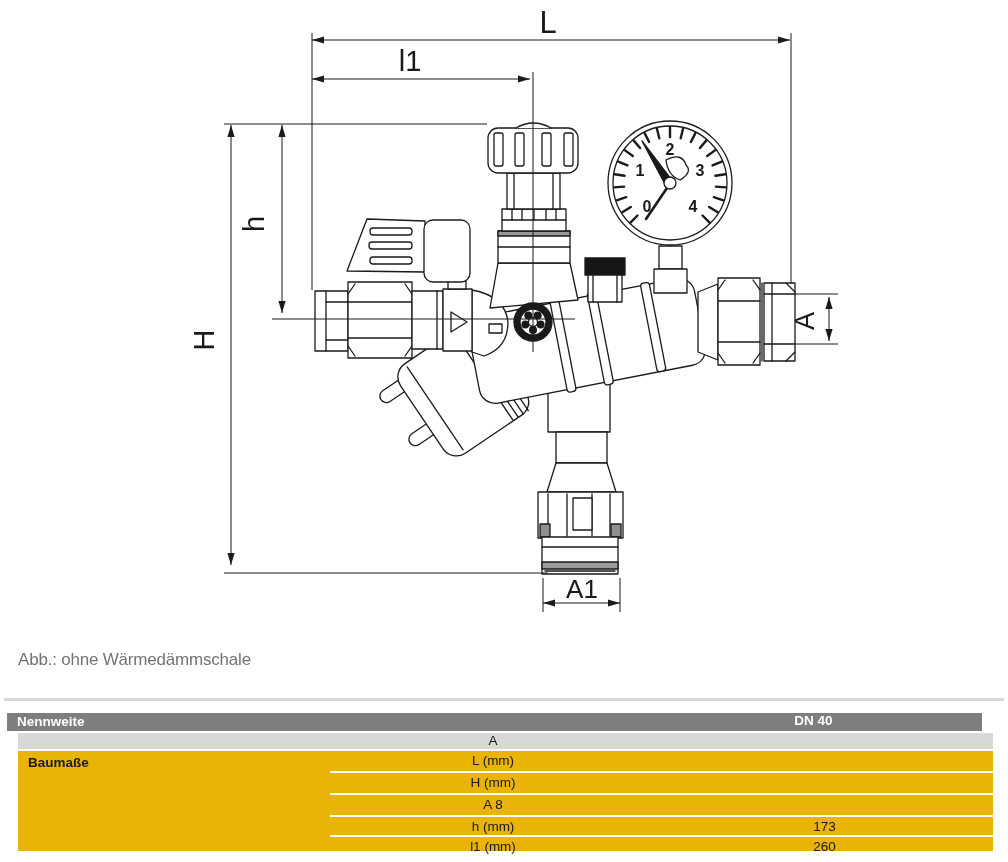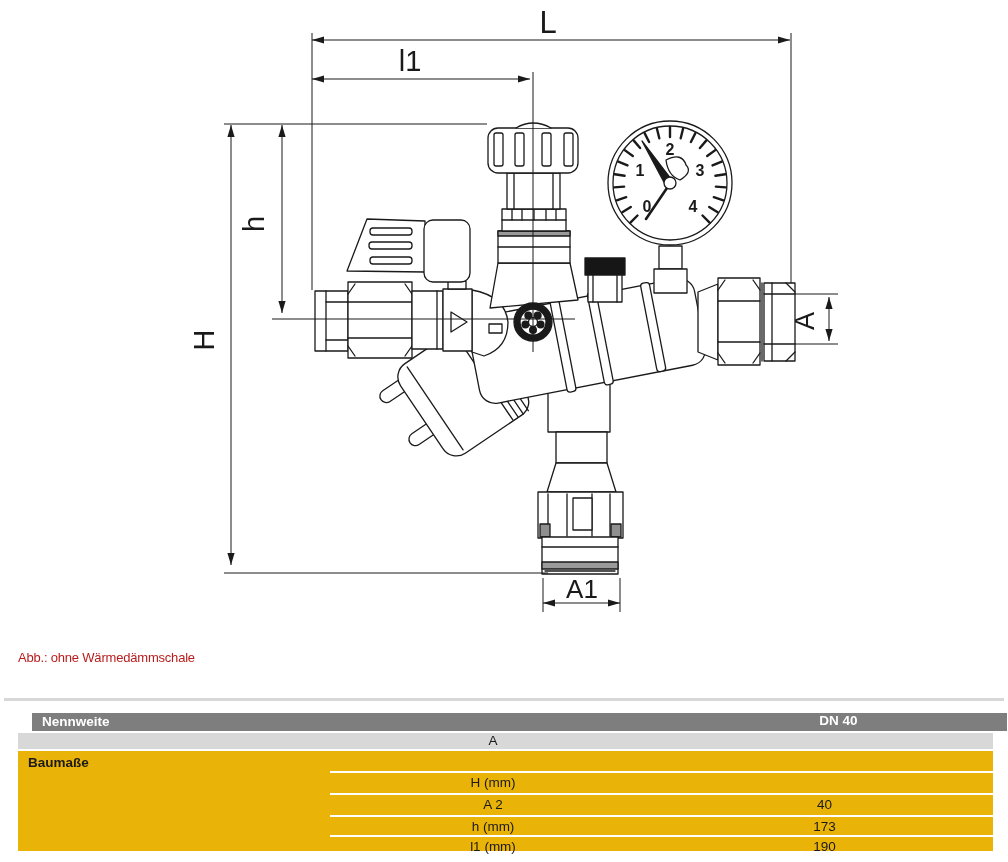--- a/index.html
+++ b/index.html
@@ -1,27 +1,27 @@
 <!DOCTYPE html>
 <html><head>
 <meta charset="utf-8">
 <style>
   html,body{margin:0;padding:0;background:#fff;}
   body{width:1008px;height:862px;position:relative;overflow:hidden;
        font-family:"Liberation Sans",sans-serif;color:#1a1a1a;}
   .page{position:absolute;inset:0;background:#fff;}
   svg text{font-family:"Liberation Sans",sans-serif;}
 
-  .caption{position:absolute;left:18px;top:650px;font-size:13px;
-           letter-spacing:-0.2px;color:#b91c1c;}
+  .caption{position:absolute;left:18px;top:650px;font-size:17px;
+           letter-spacing:-0.2px;color:#737373;}
 
   
   .twrap{position:absolute;left:0;top:698px;width:1008px;height:164px;font-size:13.5px;}
   .tstrip{position:absolute;left:4px;top:0;width:1000px;height:3px;background:#d8d8d8;}
-  .thead{position:absolute;left:32px;top:15px;width:975px;height:18px;
+  .thead{position:absolute;left:7px;top:15px;width:975px;height:18px;
          background:#7e7e7e;color:#fff;font-weight:bold;}
   .thead .hlabel{position:absolute;left:10px;top:0;height:18px;line-height:18px;}
   .cell-mid{position:absolute;left:312px;width:326px;text-align:center;}
   .cell-val{position:absolute;left:638px;width:337px;text-align:center;}
   .rowA{position:absolute;left:18px;top:35px;width:975px;height:16px;background:#d8d8d8;}
   .rowA span{top:0;height:16px;line-height:16px;}
   .tblock{position:absolute;left:18px;top:53px;width:975px;height:100px;background:#eab308;}
   .trow{position:absolute;left:0;width:975px;height:20px;}
   .trow span{top:0;height:20px;line-height:20px;}
   .groupcell{position:absolute;left:10px;top:2px;height:20px;line-height:20px;font-weight:bold;}
@@ -233,36 +233,36 @@
   </div>
 
   <div class="rowA">
     <span class="cell-mid">A</span>
   </div>
 
   <div class="tblock">
     <span class="groupcell">Baumaße</span>
 
     <div class="trow" style="top:0">
+      <span class="cell-mid">L (mm)</span>
     </div>
     <div class="sep" style="top:20px"></div>
     <div class="trow" style="top:22px">
       <span class="cell-mid">H (mm)</span>
     </div>
     <div class="sep" style="top:42px"></div>
     <div class="trow" style="top:44px">
-      <span class="cell-mid">A 2</span>
-      <span class="cell-val">40</span>
+      <span class="cell-mid">A 8</span>
     </div>
     <div class="sep" style="top:64px"></div>
     <div class="trow" style="top:66px">
       <span class="cell-mid">h (mm)</span>
       <span class="cell-val">173</span>
     </div>
     <div class="sep" style="top:84px"></div>
     <div class="trow" style="top:86px">
       <span class="cell-mid">l1 (mm)</span>
-      <span class="cell-val">190</span>
+      <span class="cell-val">260</span>
     </div>
   </div>
 </div>
 
 </div>
 
 </body></html>

